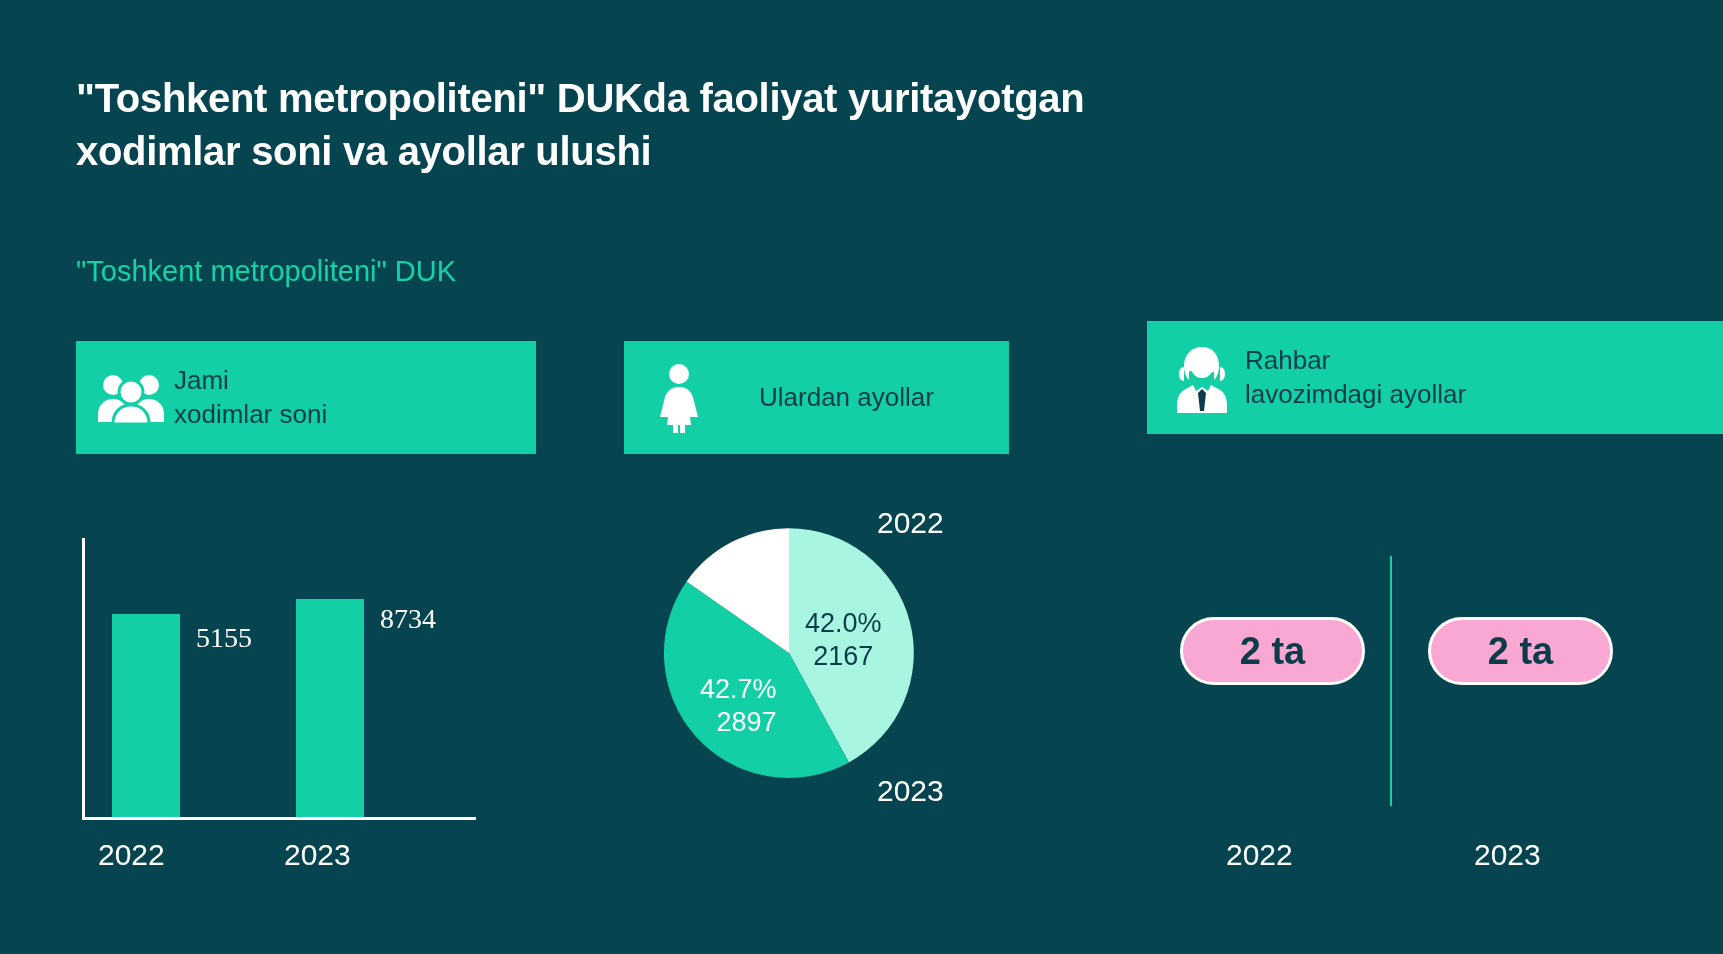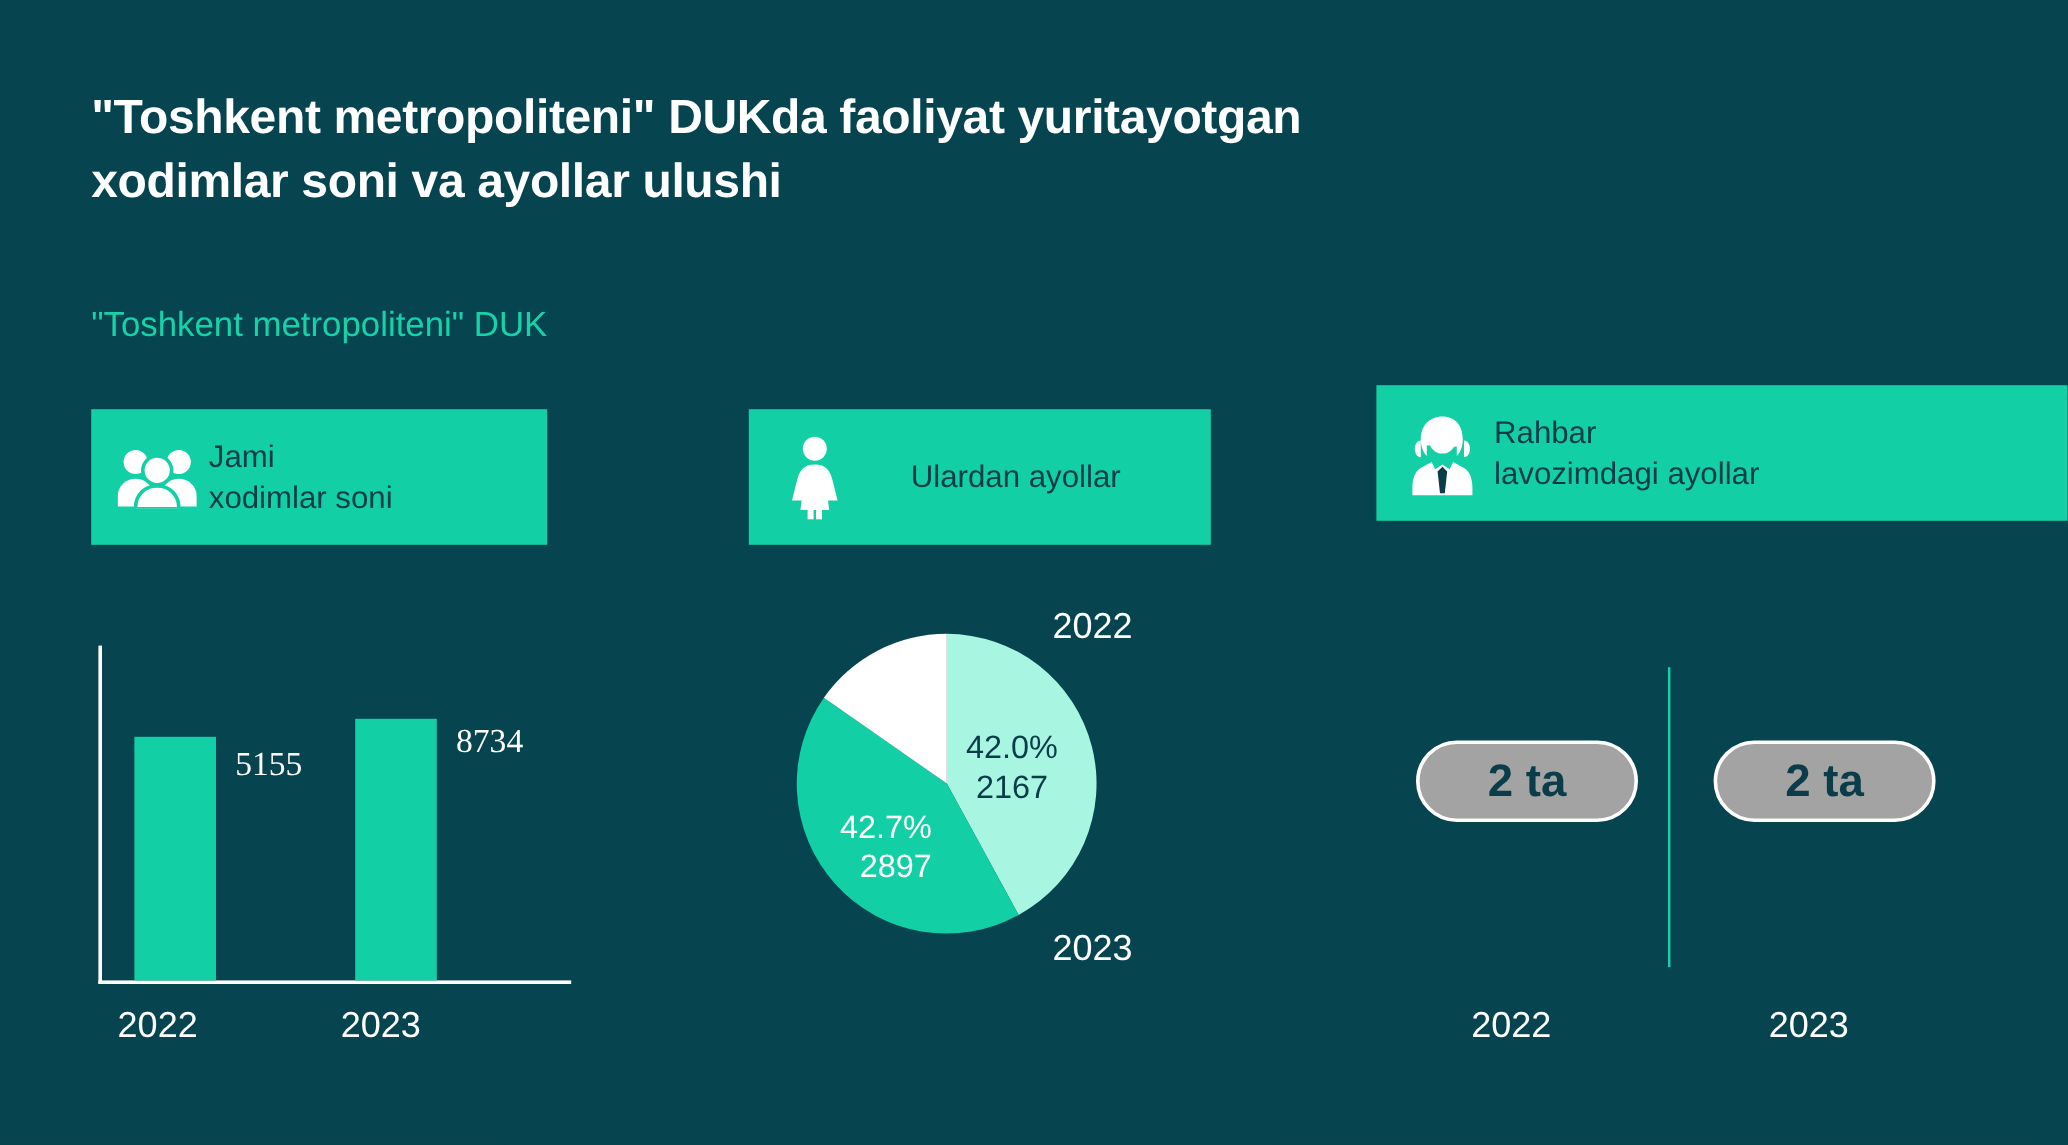--- a/index.html
+++ b/index.html
@@ -31,21 +31,21 @@
     display:flex; align-items:center;
   }
   .card-icon {
     width:74px; margin-left:18px; flex:0 0 auto;
     display:flex; align-items:center; justify-content:center;
   }
   .card-label {
     font-size:26px; color:#0b3c49; line-height:1.28;
     margin-left:6px; white-space:pre-line;
   }
-  #card-total  { left:76px;   top:341px; width:380px; }
+  #card-total  { left:76px;   top:341px; width:460px; }
   #card-women  { left:624px;  top:341px; width:385px;gap:37px; }
   #card-leader { left:1147px; top:321px; width:580px; }
 
   
   .barchart { position:absolute; left:76px; top:530px; width:400px; height:290px;font-family:Liberation Serif, serif; }
   .axis-y {
     position:absolute; left:6px; top:8px; width:3px; height:282px;
     background:#ffffff;
   }
   .axis-x {
@@ -82,21 +82,21 @@
   #pie-text-2022 { left:805px; top:583px; color:#0b3c49;margin-top:24px; }
   #pie-text-2023 { left:700px; top:673px; color:#ffffff;text-align:right; }
 
   
   .leader-divider {
     position:absolute; left:1390px; top:556px; width:2px; height:250px;
     background:#17d2a8;
   }
   .pill {
     position:absolute; top:617px; height:68px;
-    background:#a3a3a3; border:3px solid #ffffff; border-radius:34px;
+    background:#f9a8d4; border:3px solid #ffffff; border-radius:34px;
     display:flex; align-items:center; justify-content:center;
     font-size:38px; font-weight:bold; color:#0b3c49;
   }
   #pill-2022 { left:1180px; width:185px; }
   #pill-2023 { left:1428px; width:185px; }
   .leader-year {
     position:absolute; top:838px; font-size:30px; color:#ffffff;
   }
   #leader-year-2022 { left:1226px; }
   #leader-year-2023 { left:1474px; }

